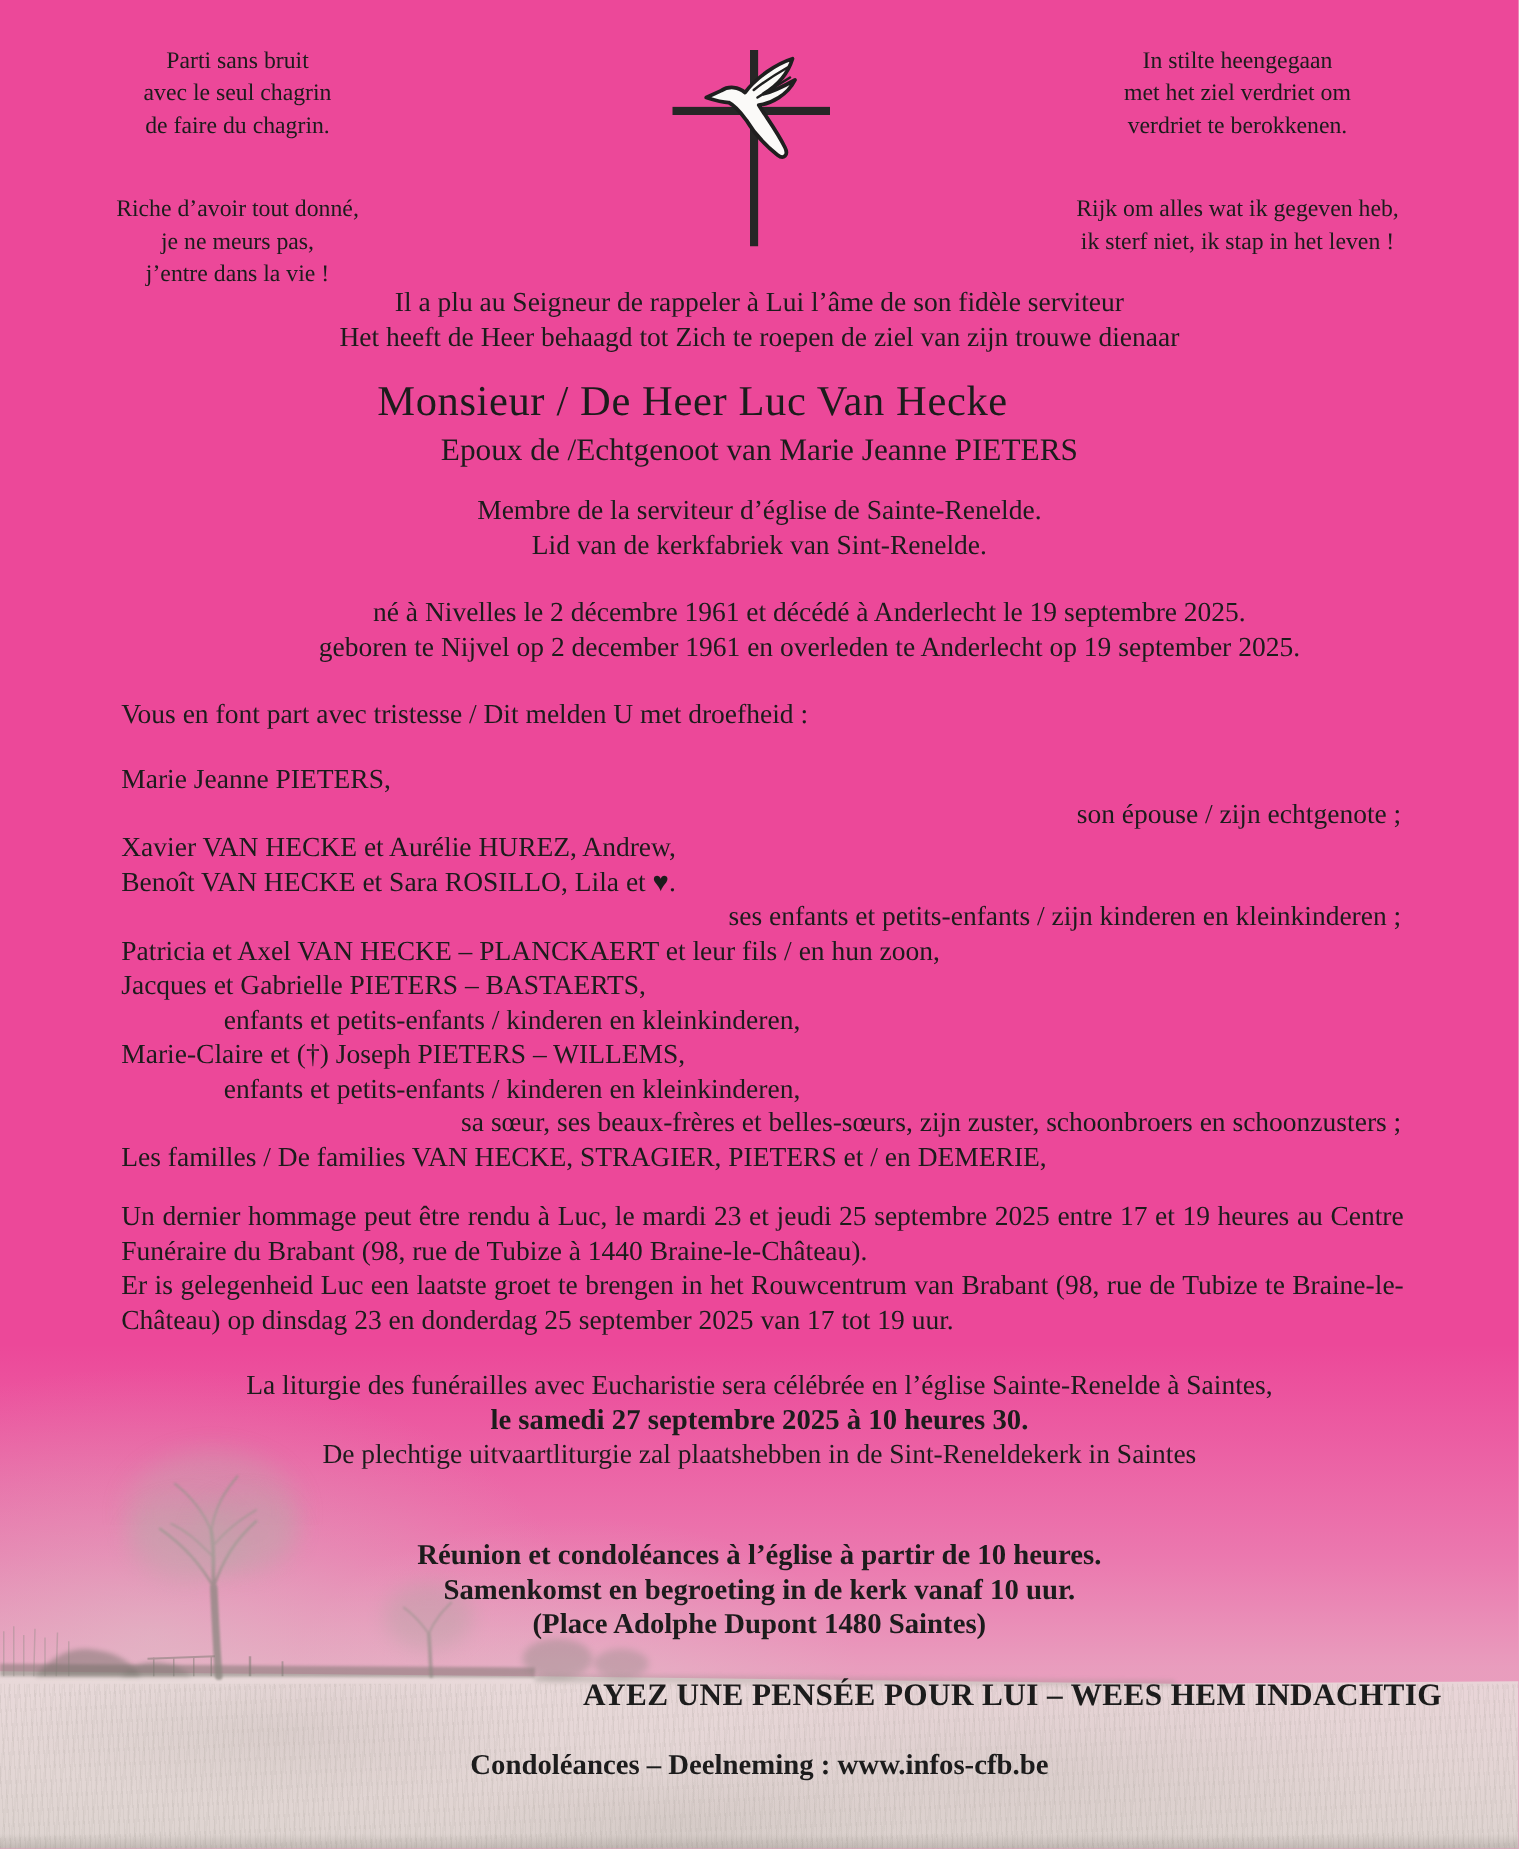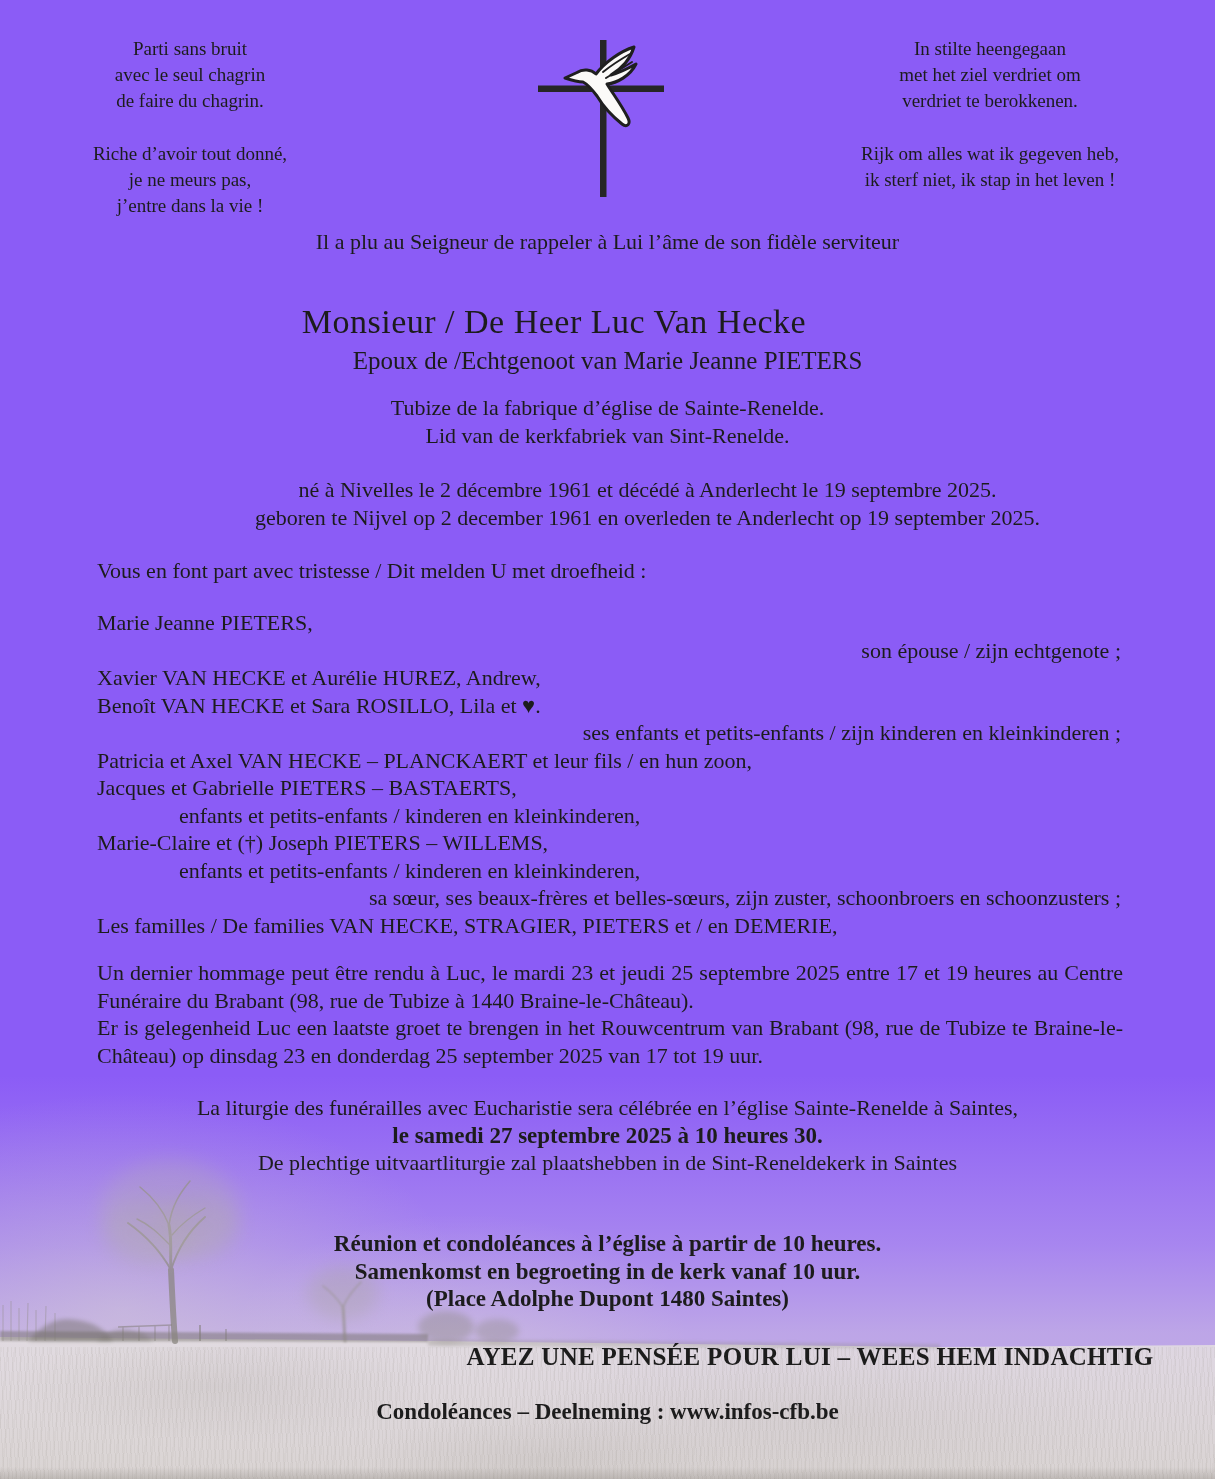--- a/index.html
+++ b/index.html
@@ -1,27 +1,27 @@
 <!DOCTYPE html>
 <html><head>
 <meta charset="utf-8">
 <style>
   html,body{margin:0;padding:0;background:#e8e6e3;}
   .page{
     position:relative;
     width:1215px;height:1479px;
     margin:0 auto;
-    background:#8b5cf6;
+    background:#ec4899;
     font-family:"Liberation Serif","DejaVu Serif",serif;
     color:#1c1c1c;
     overflow:hidden;
   }
   .abs{position:absolute;}
   .quote{font-size:19px;line-height:26px;text-align:center;}
-  .quote .stanza + .stanza{margin-top:27px;}
+  .quote .stanza + .stanza{margin-top:41px;}
   .intro-lines{left:0;top:228px;width:1215px;font-size:22px;line-height:28px;text-align:center;}
   .name-title{left:0;top:303px;width:1108px;font-size:34px;text-align:center;letter-spacing:.5px;}
   .spouse-line{left:0;top:347px;width:1215px;font-size:25px;text-align:center;}
   .membership{left:0;top:394px;width:1215px;font-size:22px;line-height:28px;text-align:center;}
   .dates{left:0;top:476px;width:1215px;font-size:22px;line-height:28px;text-align:center;padding-left:40px;}
   .announce-intro{left:97px;top:558px;font-size:22px;}
   .family{left:97px;top:609px;width:1024px;font-size:22px;line-height:27.5px;}
   .family .right{text-align:right;}
   .family .indent{padding-left:82px;}
   .viewing{left:97px;top:959px;width:1026px;font-size:22px;line-height:27.6px;text-align:justify;}
@@ -174,27 +174,28 @@
       <div>verdriet te berokkenen.</div>
     </div>
     <div class="stanza">
       <div>Rijk om alles wat ik gegeven heb,</div>
       <div>ik sterf niet, ik stap in het leven !</div>
     </div>
   </div>
 
   <div class="abs intro-lines">
     <div>Il a plu au Seigneur de rappeler à Lui l’âme de son fidèle serviteur</div>
+    <div>Het heeft de Heer behaagd tot Zich te roepen de ziel van zijn trouwe dienaar</div>
   </div>
 
   <div class="abs name-title">Monsieur / De Heer Luc Van Hecke</div>
   <div class="abs spouse-line">Epoux de /Echtgenoot van Marie Jeanne PIETERS</div>
 
   <div class="abs membership">
-    <div>Tubize de la fabrique d’église de Sainte-Renelde.</div>
+    <div>Membre de la serviteur d’église de Sainte-Renelde.</div>
     <div>Lid van de kerkfabriek van Sint-Renelde.</div>
   </div>
 
   <div class="abs dates">
     <div>né à Nivelles le 2 décembre 1961 et décédé à Anderlecht le 19 septembre 2025.</div>
     <div>geboren te Nijvel op 2 december 1961 en overleden te Anderlecht op 19 september 2025.</div>
   </div>
 
   <div class="abs announce-intro">Vous en font part avec tristesse / Dit melden U met droefheid :</div>
 

